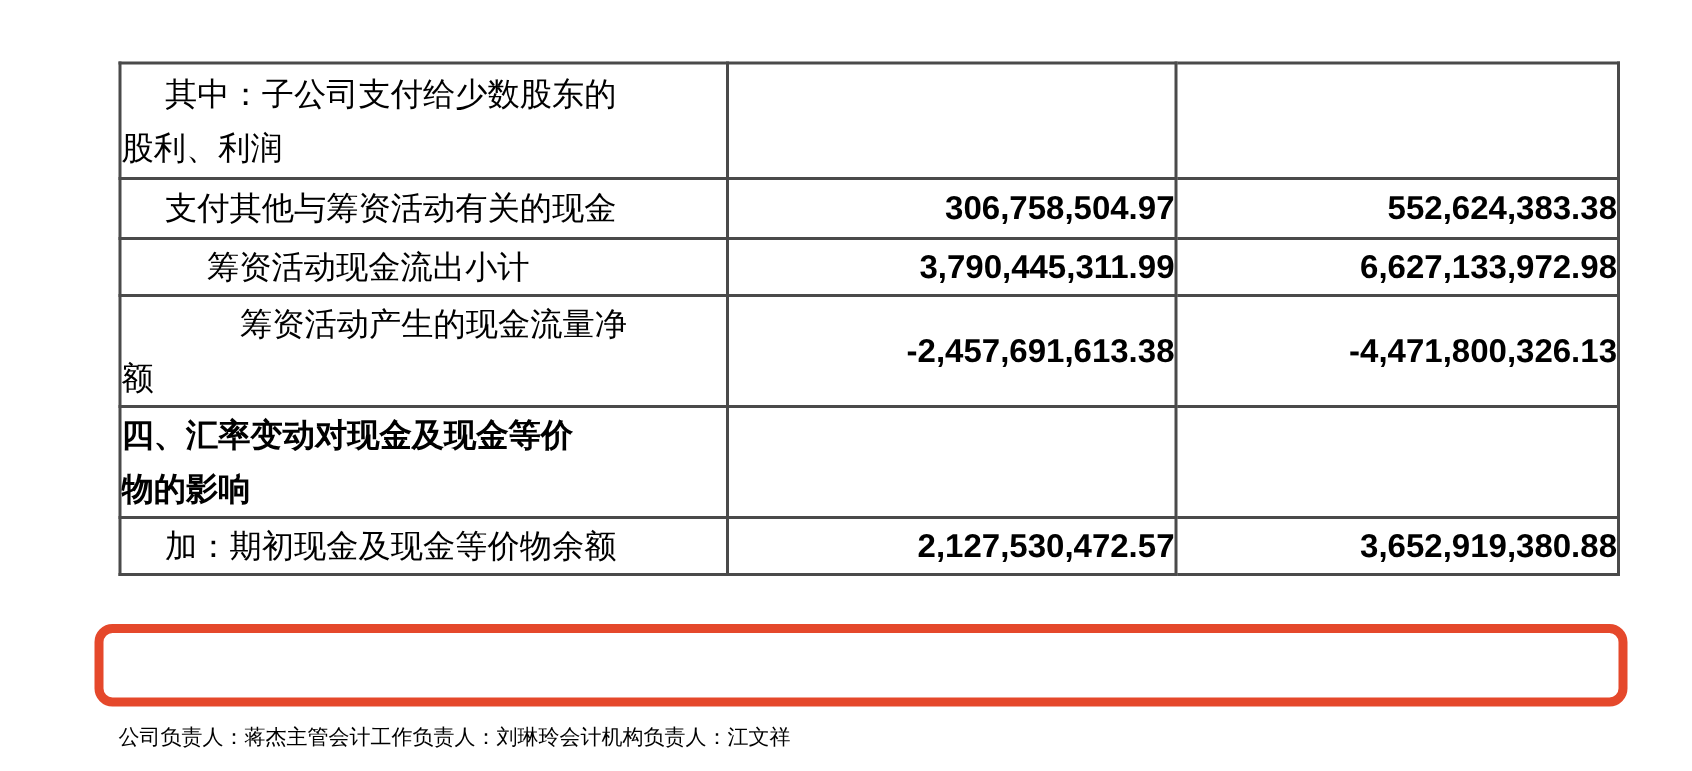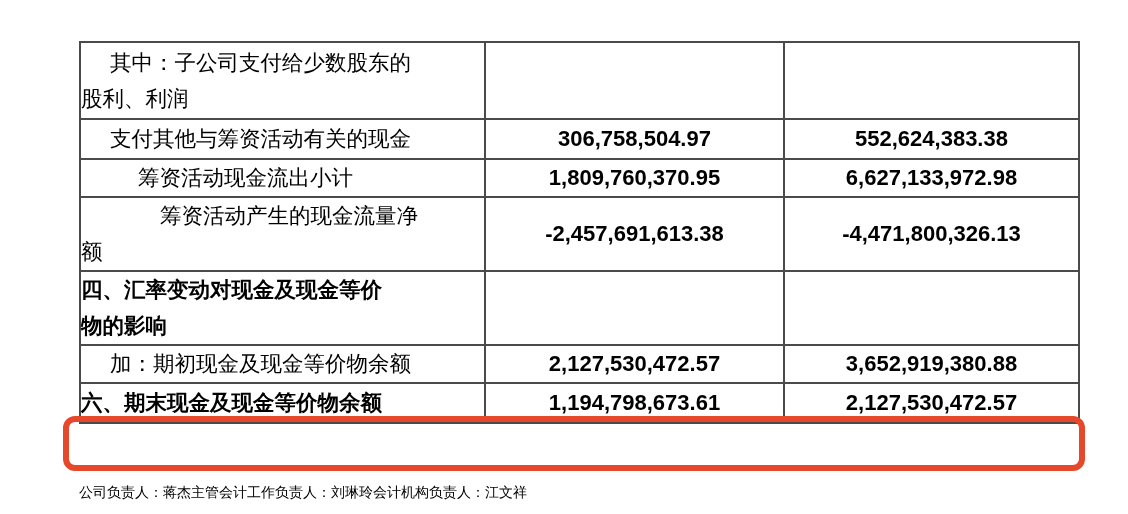--- a/index.html
+++ b/index.html
@@ -34,21 +34,21 @@
   td.label {
     font-size: 21.5px;
     line-height: 36px;
     padding: 2px 4px 2px 8px;
     white-space: pre-line;
   }
   td.num {
     font-family: "Liberation Sans", "DejaVu Sans", sans-serif;
     font-size: 22px;
     font-weight: 600;
-    text-align: center;
+    text-align: right;
     padding-right: 14px;
   }
   tr.i1 td.label { text-indent: 29px; }
   tr.i2 td.label { text-indent: 57px; }
   tr.i3 td.label { text-indent: 79px; }
   tr.bold td.label { font-weight: 700; }
   tr.boldnum td.num { font-weight: 700; }
 
   tr.r1 { height: 77px; }
   tr.r2 { height: 40px; padding-left: 12px; }
@@ -98,44 +98,39 @@
         <td class="num"></td>
         <td class="num"></td>
       </tr>
       <tr class="r2 i1">
         <td class="label">支付其他与筹资活动有关的现金</td>
         <td class="num">306,758,504.97</td>
         <td class="num">552,624,383.38</td>
       </tr>
       <tr class="r3 i2">
         <td class="label">筹资活动现金流出小计</td>
-        <td class="num">1,809,760,370.95</td>
+        <td class="num">3,790,445,311.99</td>
         <td class="num">6,627,133,972.98</td>
       </tr>
       <tr class="r4 i3">
         <td class="label">筹资活动产生的现金流量净
 额</td>
         <td class="num">-2,457,691,613.38</td>
         <td class="num">-4,471,800,326.13</td>
       </tr>
       <tr class="r5 bold">
         <td class="label">四、汇率变动对现金及现金等价
 物的影响</td>
         <td class="num"></td>
         <td class="num"></td>
       </tr>
       <tr class="r7 i1">
         <td class="label">加：期初现金及现金等价物余额</td>
         <td class="num">2,127,530,472.57</td>
         <td class="num">3,652,919,380.88</td>
       </tr>
-      <tr class="r8 bold boldnum">
-        <td class="label">六、期末现金及现金等价物余额</td>
-        <td class="num">1,194,798,673.61</td>
-        <td class="num">2,127,530,472.57</td>
-      </tr>
     </tbody>
   </table>
 </div>
 
 <div class="highlight-box" style="border-color: rgb(229, 72, 43);"></div>
 
 <div class="signature">公司负责人：蒋杰主管会计工作负责人：刘琳玲会计机构负责人：江文祥</div>
 
 </body></html>

